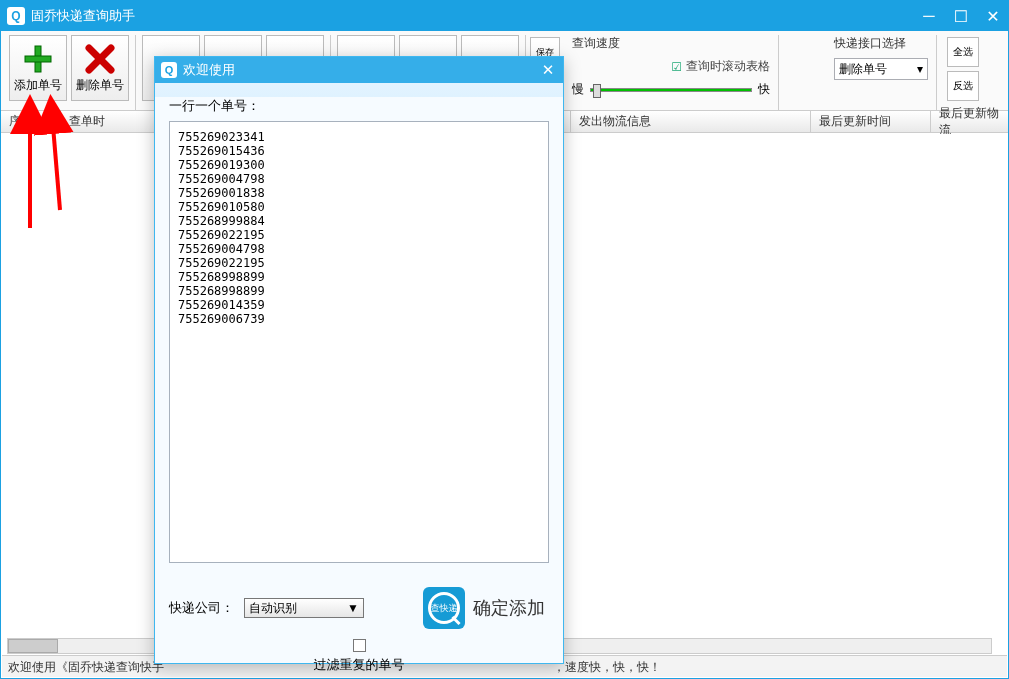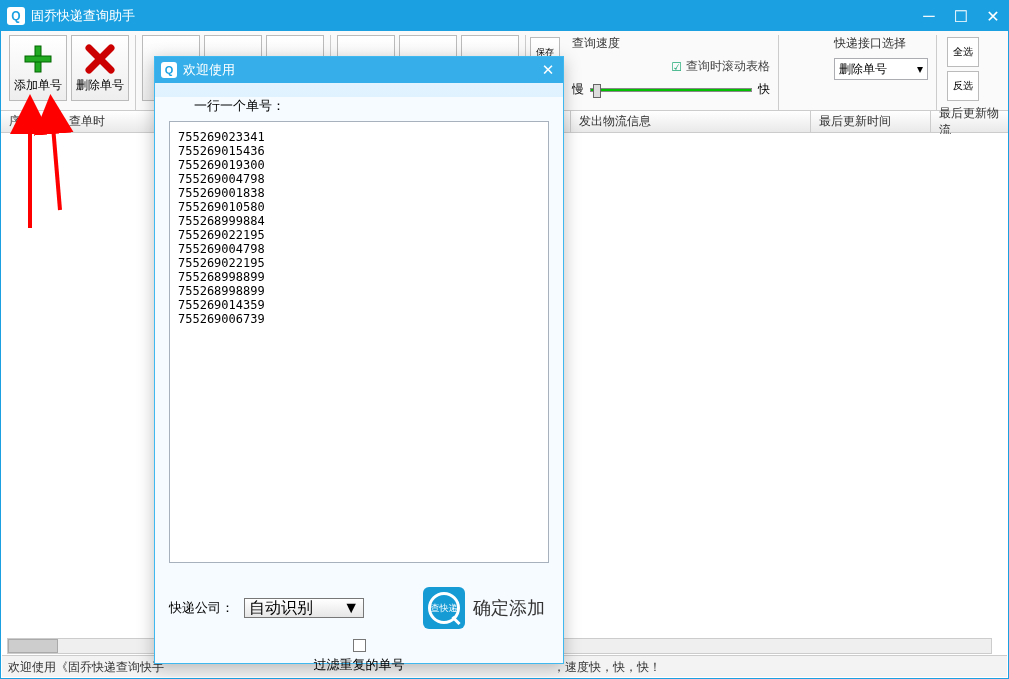--- a/index.html
+++ b/index.html
@@ -42,24 +42,24 @@
   .arrow{position:absolute; pointer-events:none;}
   .arrow svg{overflow:visible;}
 
   
   .dialog{position:absolute;left:154px;top:56px;width:410px;height:608px;background:linear-gradient(#eaf6ff,#dff2ff 40px,#f6fbff 40px);border:1px solid #3fb7ef;box-shadow:0 4px 16px rgba(0,0,0,.25);}
   .dlg-title{height:26px;background:#35aee9;color:#fff;font-size:13px;display:flex;align-items:center;padding:0 6px;}
   .dlg-title .logo{width:16px;height:16px;background:#fff;border-radius:3px;color:#1ba1e2;font-size:11px;font-weight:bold;display:flex;align-items:center;justify-content:center;margin-right:6px;}
   .dlg-title .t{flex:1;}
   .dlg-close{width:18px;height:18px;display:flex;align-items:center;justify-content:center;cursor:pointer;font-size:15px;}
   .dlg-body{padding:14px 14px 10px 14px;}
-  .dlg-label{font-size:13px;margin-bottom:6px;margin-left:25px;}
+  .dlg-label{font-size:13px;margin-bottom:6px;}
   .ta{width:100%;height:442px;border:1px solid #a7b1bd;background:#fff;font-size:12px;font-family:"SimSun",monospace;padding:8px;resize:none;overflow-y:scroll;line-height:14px;white-space:pre;}
   .dlg-row2{display:flex;align-items:center;margin-top:18px;gap:10px;font-size:13px;}
-  .dlg-select{width:120px;height:20px;border:1px solid #777;background:linear-gradient(#fff,#e6e6e6);font-size:16px;padding:0 4px;display:flex;align-items:center;justify-content:space-between;cursor:pointer;}
+  .dlg-select{width:120px;height:20px;border:1px solid #777;background:linear-gradient(#fff,#e6e6e6);font-size:12px;padding:0 4px;display:flex;align-items:center;justify-content:space-between;cursor:pointer;}
   .confirm{margin-left:auto;display:flex;align-items:center;gap:8px;cursor:pointer;padding:2px 4px;}
   .confirm .cicon{width:42px;height:42px;background:#169bd5;border-radius:6px;position:relative;display:flex;align-items:center;justify-content:center;}
   .confirm .cicon::before{content:"";position:absolute;width:26px;height:26px;border:3px solid #fff;border-radius:50%;}
   .confirm .cicon::after{content:"";position:absolute;width:10px;height:3px;background:#fff;transform:rotate(45deg);right:4px;bottom:7px;}
   .confirm .ctxt{position:absolute;color:#fff;font-size:9px;}
   .conf-label{font-size:18px;color:#333;}
   .dlg-row3{text-align:center;margin-top:8px;font-size:13px;display:flex;align-items:center;justify-content:center;gap:4px;flex-direction:column;}
   .cb{width:13px;height:13px;border:1px solid #777;background:#fff;display:inline-block;}
 </style>
 </head>

